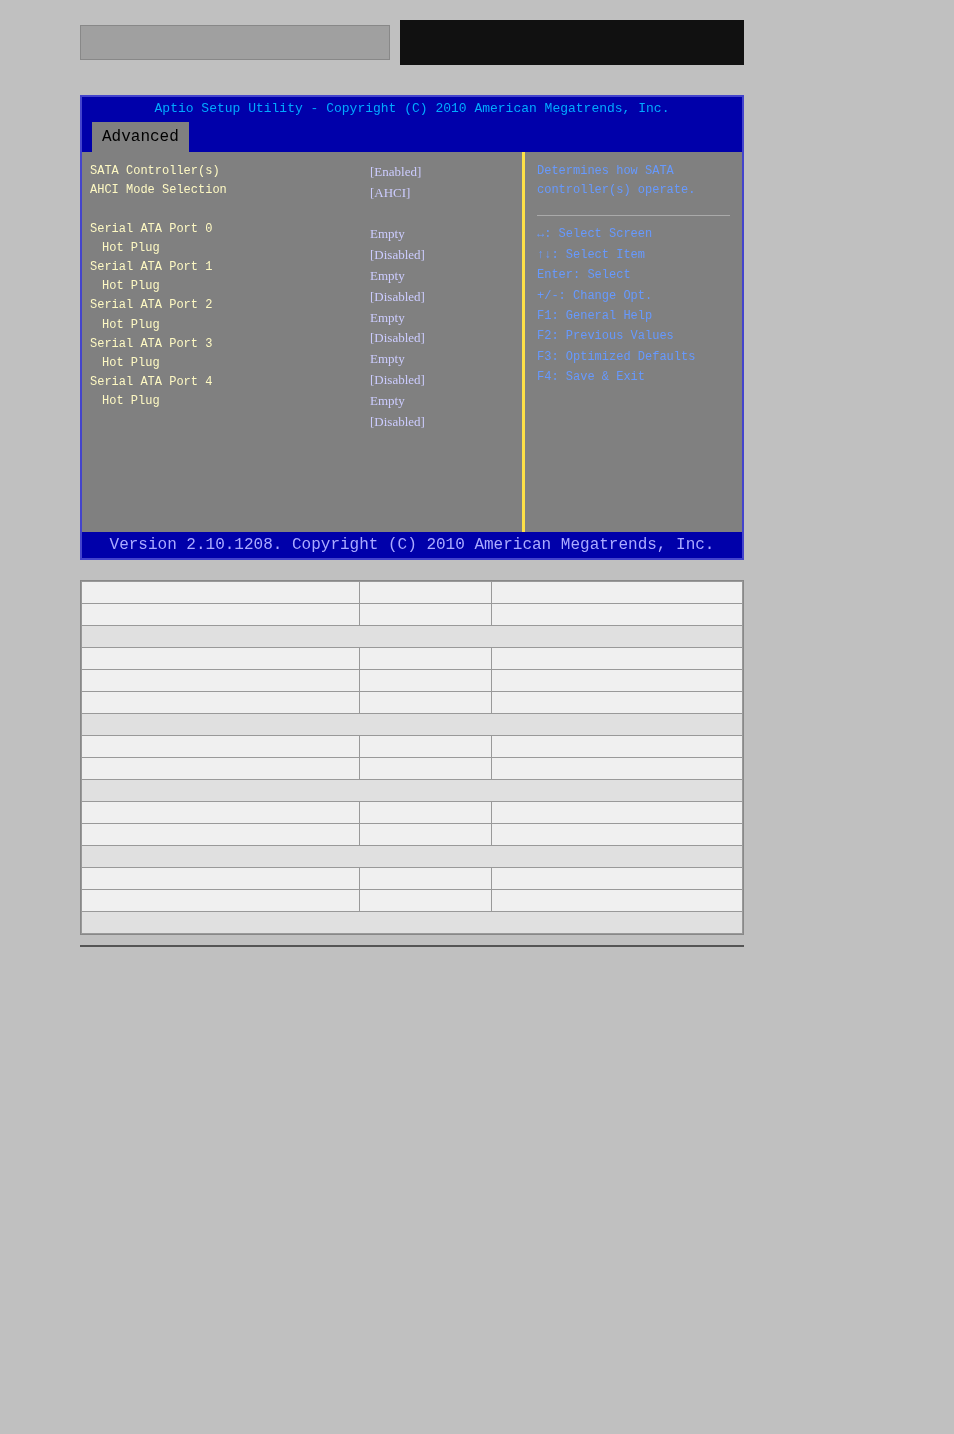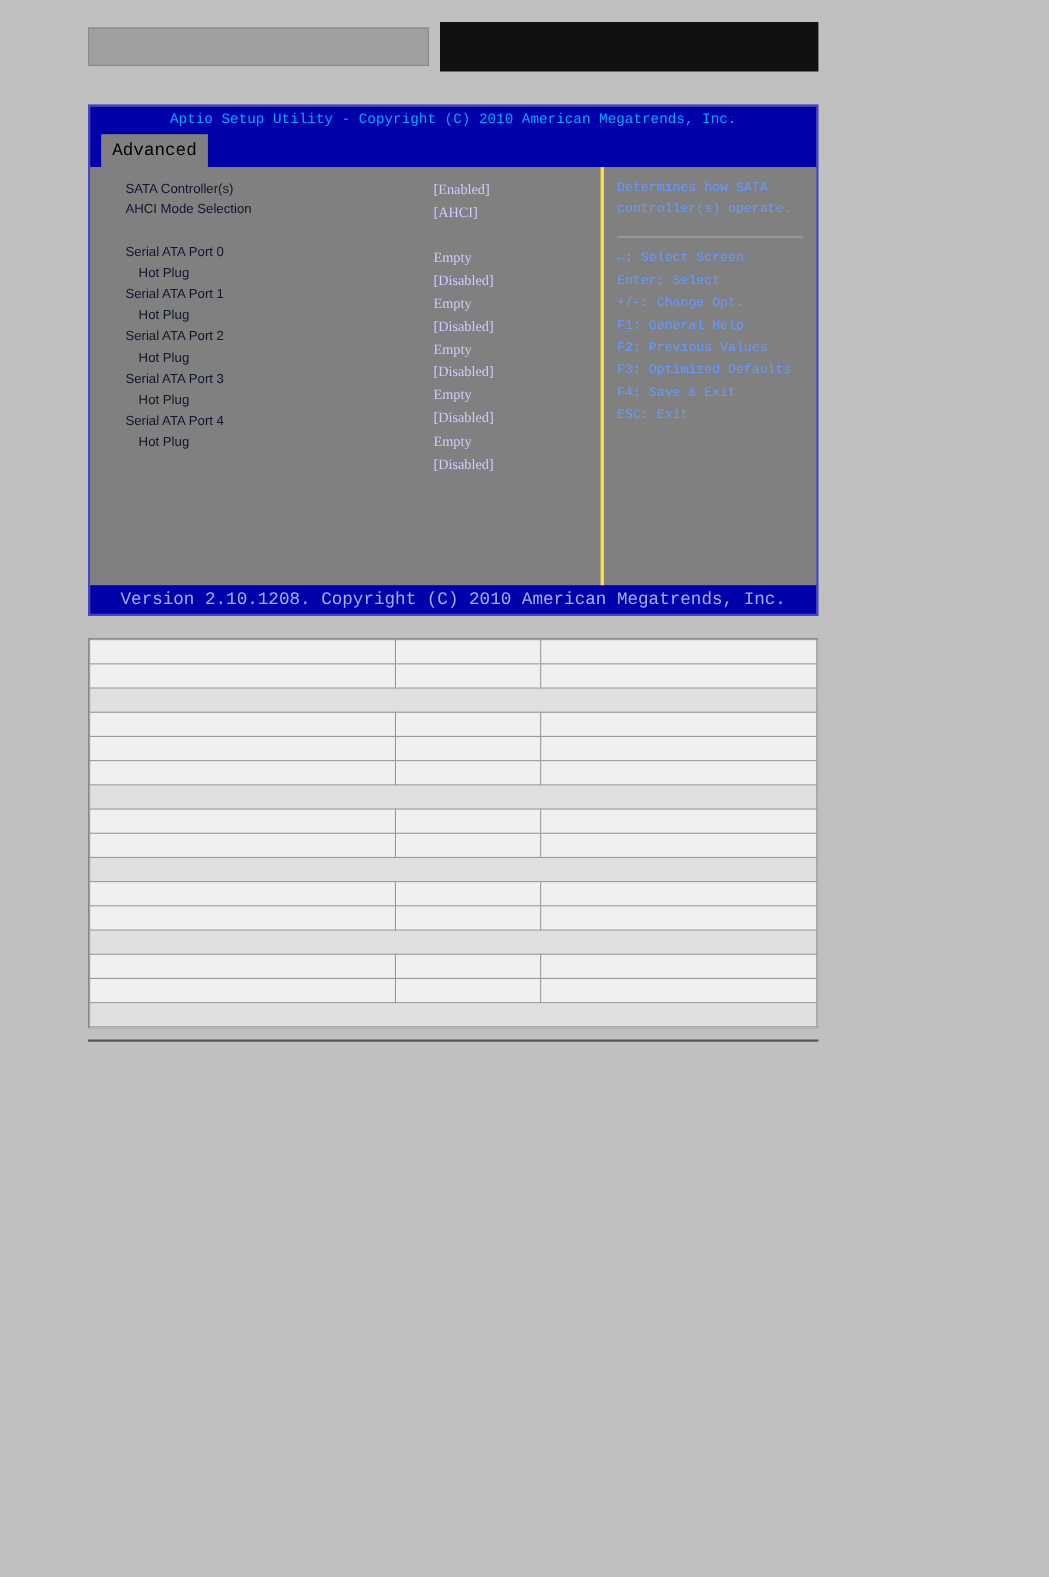--- a/index.html
+++ b/index.html
@@ -68,25 +68,24 @@
 
     .bios-content {
       display: flex;
       background: #808080;
       min-height: 380px;
     }
 
     .bios-left {
       flex: 0 0 280px;
       padding: 10px 8px;
-      color: #0f172a;
-      font-family: Liberation Sans, sans-serif;
+      color: #fef9c3;
+      font-family: Liberation Mono, monospace;
       font-size: 12px;
       line-height: 1.6;
-      margin-left: 24px;
     }
 
     .bios-center {
       flex: 0 0 160px;
       padding: 10px 8px;
       color: #ccccff;
       font-family: Liberation Serif, serif;
       font-size: 13px;
       line-height: 1.6;
     }
@@ -209,27 +208,27 @@
         <div>[Disabled]</div>
       </div>
 
       <div class="bios-right">
         <div class="description">
           <span>Determines how SATA controller(s) operate.</span>
         </div>
         <div class="divider"></div>
         <div class="shortcuts">
           <div>↔: Select Screen</div>
+          <div>↑↓: Select Item</div>
           <div>Enter: Select</div>
           <div>+/-: Change Opt.</div>
           <div>F1: General Help</div>
           <div>F2: Previous Values</div>
           <div>F3: Optimized Defaults</div>
           <div>F4: Save &amp; Exit</div>
-          <div>ESC: Exit</div>
         </div>
       </div>
     </div>
 
     <div class="bios-footer">
       <span>Version 2.10.1208. Copyright (C) 2010 American Megatrends, Inc.</span>
     </div>
   </div>
 
   <div class="table-section">

